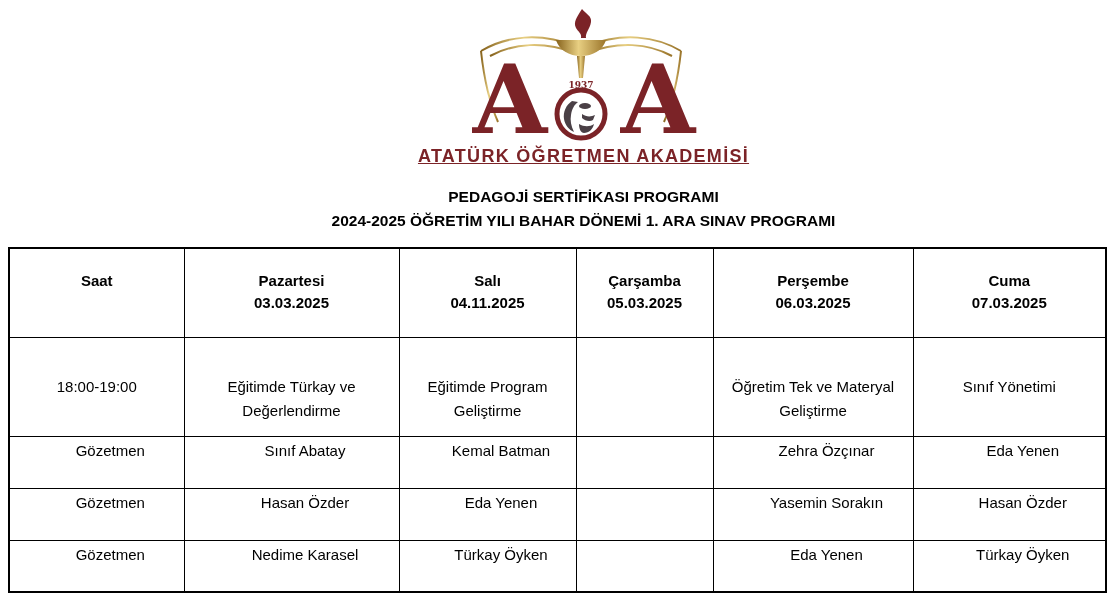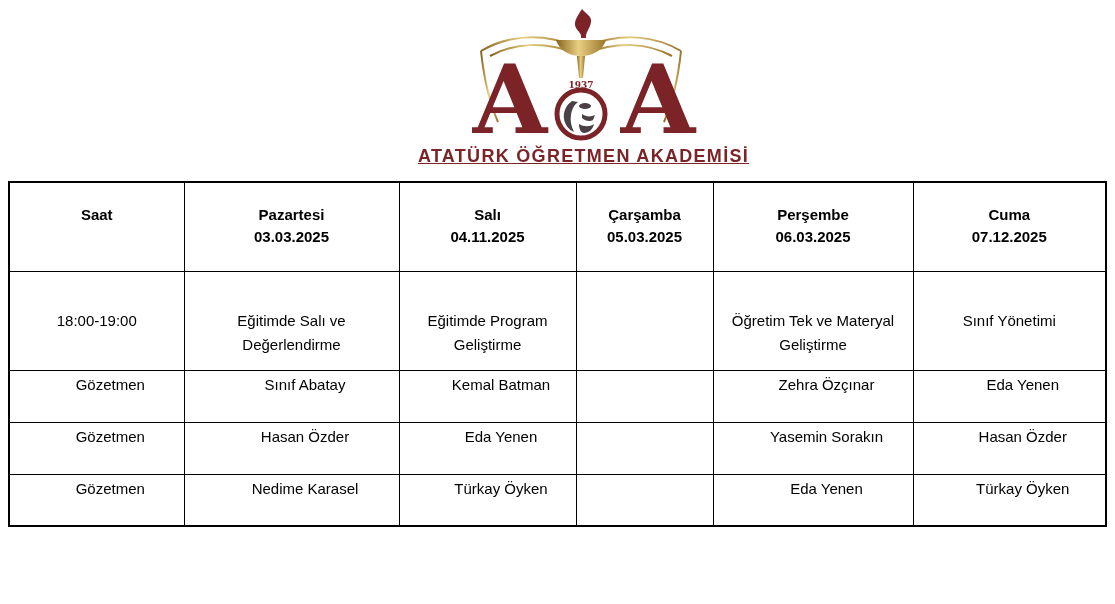--- a/index.html
+++ b/index.html
@@ -100,20 +100,24 @@
       <g fill="#4a4046">
         <path d="M108,93 c-6,4 -9,11 -8,18 c1,6 5,11 10,13 c-3,-6 -4,-12 -3,-17 c1,-6 3,-10 7,-13 z"></path>
         <ellipse cx="121" cy="98" rx="6" ry="3"></ellipse>
         <path d="M118,106 c4,3 9,3 13,1 l-2,5 c-3,2 -8,1 -11,-2 z"></path>
         <path d="M115,116 c5,3 11,3 15,0 c-1,5 -5,9 -10,9 c-3,0 -5,-4 -5,-9 z"></path>
       </g>
     </g>
   </svg>
   <div class="org-name">ATATÜRK ÖĞRETMEN AKADEMİSİ</div>
 
+  <div class="doc-title">
+    <div>PEDAGOJİ SERTİFİKASI PROGRAMI</div>
+    <div>2024-2025 ÖĞRETİM YILI BAHAR DÖNEMİ 1. ARA SINAV PROGRAMI</div>
+  </div>
 </div>
 
 <table class="schedule">
   <colgroup>
     <col style="width:175px">
       <col style="width:215px">
       <col style="width:177px">
     <col style="width:137px">
       <col style="width:200px">
       <col style="width:193px">
@@ -134,28 +138,28 @@
         <th>
           <div>Çarşamba</div>
           <div>05.03.2025</div>
         </th>
         <th>
           <div>Perşembe</div>
           <div>06.03.2025</div>
         </th>
         <th>
           <div>Cuma</div>
-          <div>07.12.2025</div>
+          <div>07.03.2025</div>
         </th>
       </tr>
   </thead>
   <tbody id="body-rows">
       <tr class="course-row">
         <td>18:00-19:00</td>
-        <td>Eğitimde Salı ve Değerlendirme</td>
+        <td>Eğitimde Türkay ve Değerlendirme</td>
         <td>Eğitimde Program Geliştirme</td>
         <td></td>
         <td>Öğretim Tek ve Materyal Geliştirme</td>
         <td>Sınıf Yönetimi</td>
       </tr>
       <tr class="supervisor-row">
         <td>Gözetmen</td>
         <td>Sınıf Abatay</td>
         <td>Kemal Batman</td>
         <td></td>

